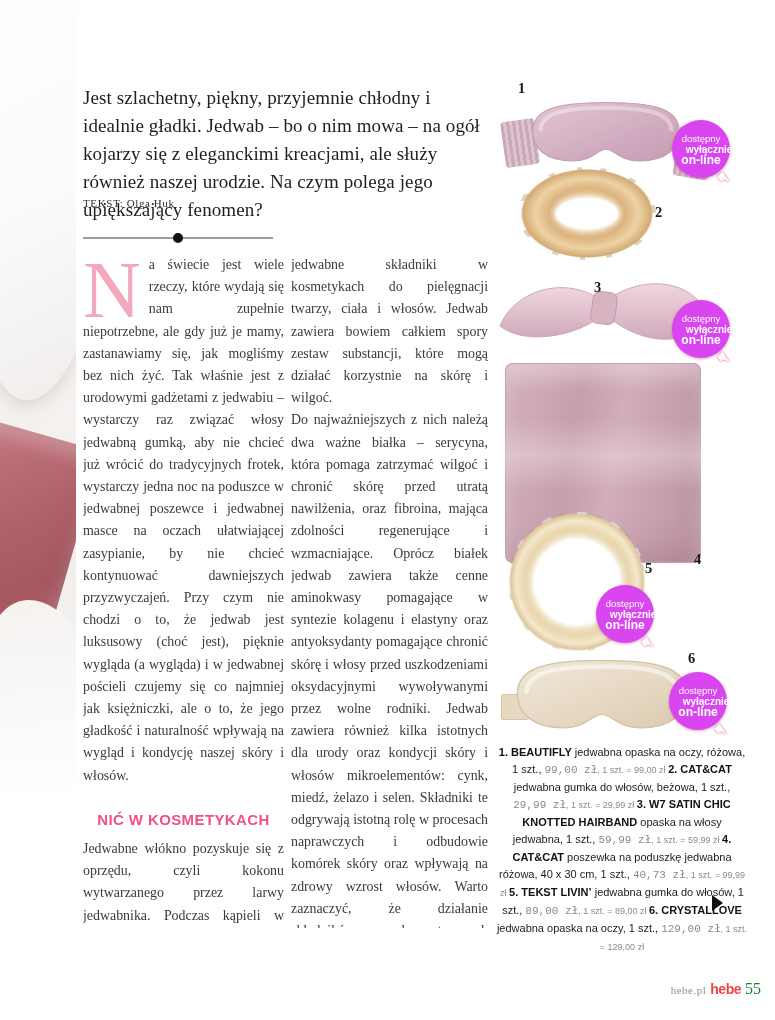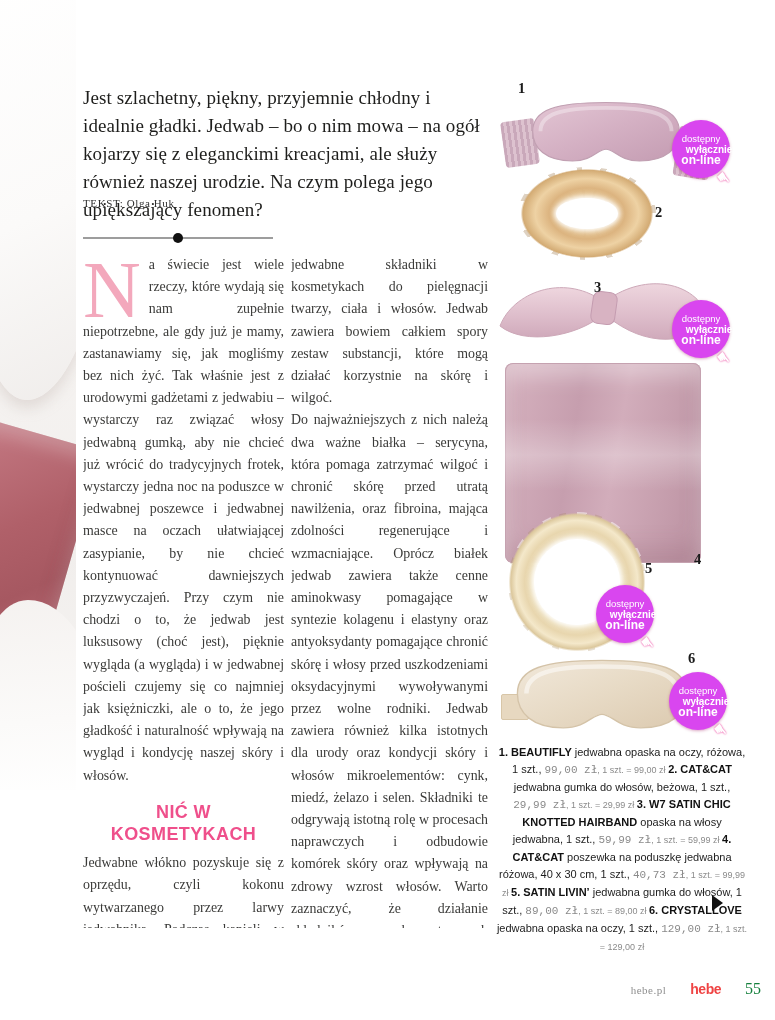--- a/index.html
+++ b/index.html
@@ -30,22 +30,22 @@
   .divider .dot{position:absolute;left:90px;top:-4px;width:10px;height:10px;border-radius:50%;background:#111;}
 
   
   .col{position:absolute;top:254px;height:674px;overflow:hidden;font-size:13.9px;line-height:22.2px;
        text-align:justify;color:#3a3a38;}
   .col p{margin:0;}
   .col1{left:83px;width:201px;}
   .col2{left:291px;width:197px;}
   .dropcap{float:left;font-size:80px;line-height:60px;color:#f3a8bc;margin:6px 8px 0 0;
            font-family:"Liberation Serif",serif;}
-  .kicker{font-family:"Liberation Sans",sans-serif;font-weight:bold;font-size:18px;
-          letter-spacing:.4px;color:#ef4f8b;text-align:center;margin:14px 0 7px;}
+  .kicker{font-family:"Liberation Sans",sans-serif;font-weight:bold;font-size:15px;
+          letter-spacing:.4px;color:#ef4f8b;text-align:center;margin:22px 0 7px;}
 
   
   .prod-num{position:absolute;font-family:"Liberation Serif",serif;font-weight:bold;
             font-size:14.5px;color:#1a1a1a;}
 
   .badge{position:absolute;width:58px;height:58px;border-radius:50%;background:#d946ef;
          display:flex;flex-direction:column;align-items:center;justify-content:center;
          font-family:"Liberation Sans",sans-serif;color:#fff;text-align:right;line-height:11px;
          box-shadow:0 1px 3px rgba(150,0,80,.35);}
   .badge .b1{font-size:9.5px;font-weight:normal;}
@@ -77,21 +77,21 @@
   
   .plist{position:absolute;left:496px;top:744px;width:252px;text-align:center;
          font-family:"Liberation Sans",sans-serif;font-size:11px;line-height:17px;color:#1c1c1c;}
   .plist .pname{font-weight:bold;color:#111;}
   .plist .pprice{color:#8a8a8a;font-family:Liberation Mono, monospace;}
   .plist .punit{color:#8a8a8a;font-size:9px;}
   .next-arrow{position:absolute;left:712px;top:895px;width:0;height:0;
               border-top:8px solid transparent;border-bottom:8px solid transparent;border-left:11px solid #111;}
 
   
-  .footer{position:absolute;right:14px;top:980px;display:flex;align-items:baseline;gap:24px;}
+  .footer{position:absolute;right:14px;top:980px;display:flex;align-items:baseline;gap:4px;}
   .footer .site{font-size:11px;color:#8f8f8f;letter-spacing:.5px;}
   .footer .brand{font-family:"Liberation Sans",sans-serif;font-weight:bold;font-size:14px;
                  color:#ef4444;letter-spacing:-.5px;}
   .footer .pageno{font-size:16px;color:#15803d;}
 
   svg{display:block;}
 </style>
 </head>
 <body>
 
@@ -200,21 +200,21 @@
     <span class="b2">wyłącznie</span>
     <span class="b3">on-line</span>
     <span class="hand">☛</span>
   </div>
 
   <div class="plist">
     <span><b class="pname">1. </b><span class="pname">BEAUTIFLY</span><span> jedwabna opaska na oczy, różowa, 1 szt., </span><span class="pprice">99,00 zł</span><span class="punit">, 1 szt. = 99,00 zł </span></span>
     <span><b class="pname">2. </b><span class="pname">CAT&amp;CAT</span><span> jedwabna gumka do włosów, beżowa, 1 szt., </span><span class="pprice">29,99 zł</span><span class="punit">, 1 szt. = 29,99 zł </span></span>
     <span><b class="pname">3. </b><span class="pname">W7 SATIN CHIC KNOTTED HAIRBAND</span><span> opaska na włosy jedwabna, 1 szt., </span><span class="pprice">59,99 zł</span><span class="punit">, 1 szt. = 59,99 zł </span></span>
     <span><b class="pname">4. </b><span class="pname">CAT&amp;CAT</span><span> poszewka na poduszkę jedwabna różowa, 40 x 30 cm, 1 szt., </span><span class="pprice">40,73 zł</span><span class="punit">, 1 szt. = 99,99 zł </span></span>
-    <span><b class="pname">5. </b><span class="pname">SATIN LIVIN’</span><span> jedwabna gumka do włosów, 1 szt., </span><span class="pprice">89,00 zł</span><span class="punit">, 1 szt. = 89,00 zł </span></span>
+    <span><b class="pname">5. </b><span class="pname">TEKST LIVIN’</span><span> jedwabna gumka do włosów, 1 szt., </span><span class="pprice">89,00 zł</span><span class="punit">, 1 szt. = 89,00 zł </span></span>
     <span><b class="pname">6. </b><span class="pname">CRYSTALLOVE</span><span> jedwabna opaska na oczy, 1 szt., </span><span class="pprice">129,00 zł</span><span class="punit">, 1 szt. = 129,00 zł</span></span>
   </div>
   <div class="next-arrow"></div>
 
   <div class="footer">
     <span class="site">hebe.pl</span>
     <span class="brand">hebe</span>
     <span class="pageno">55</span>
   </div>
 

